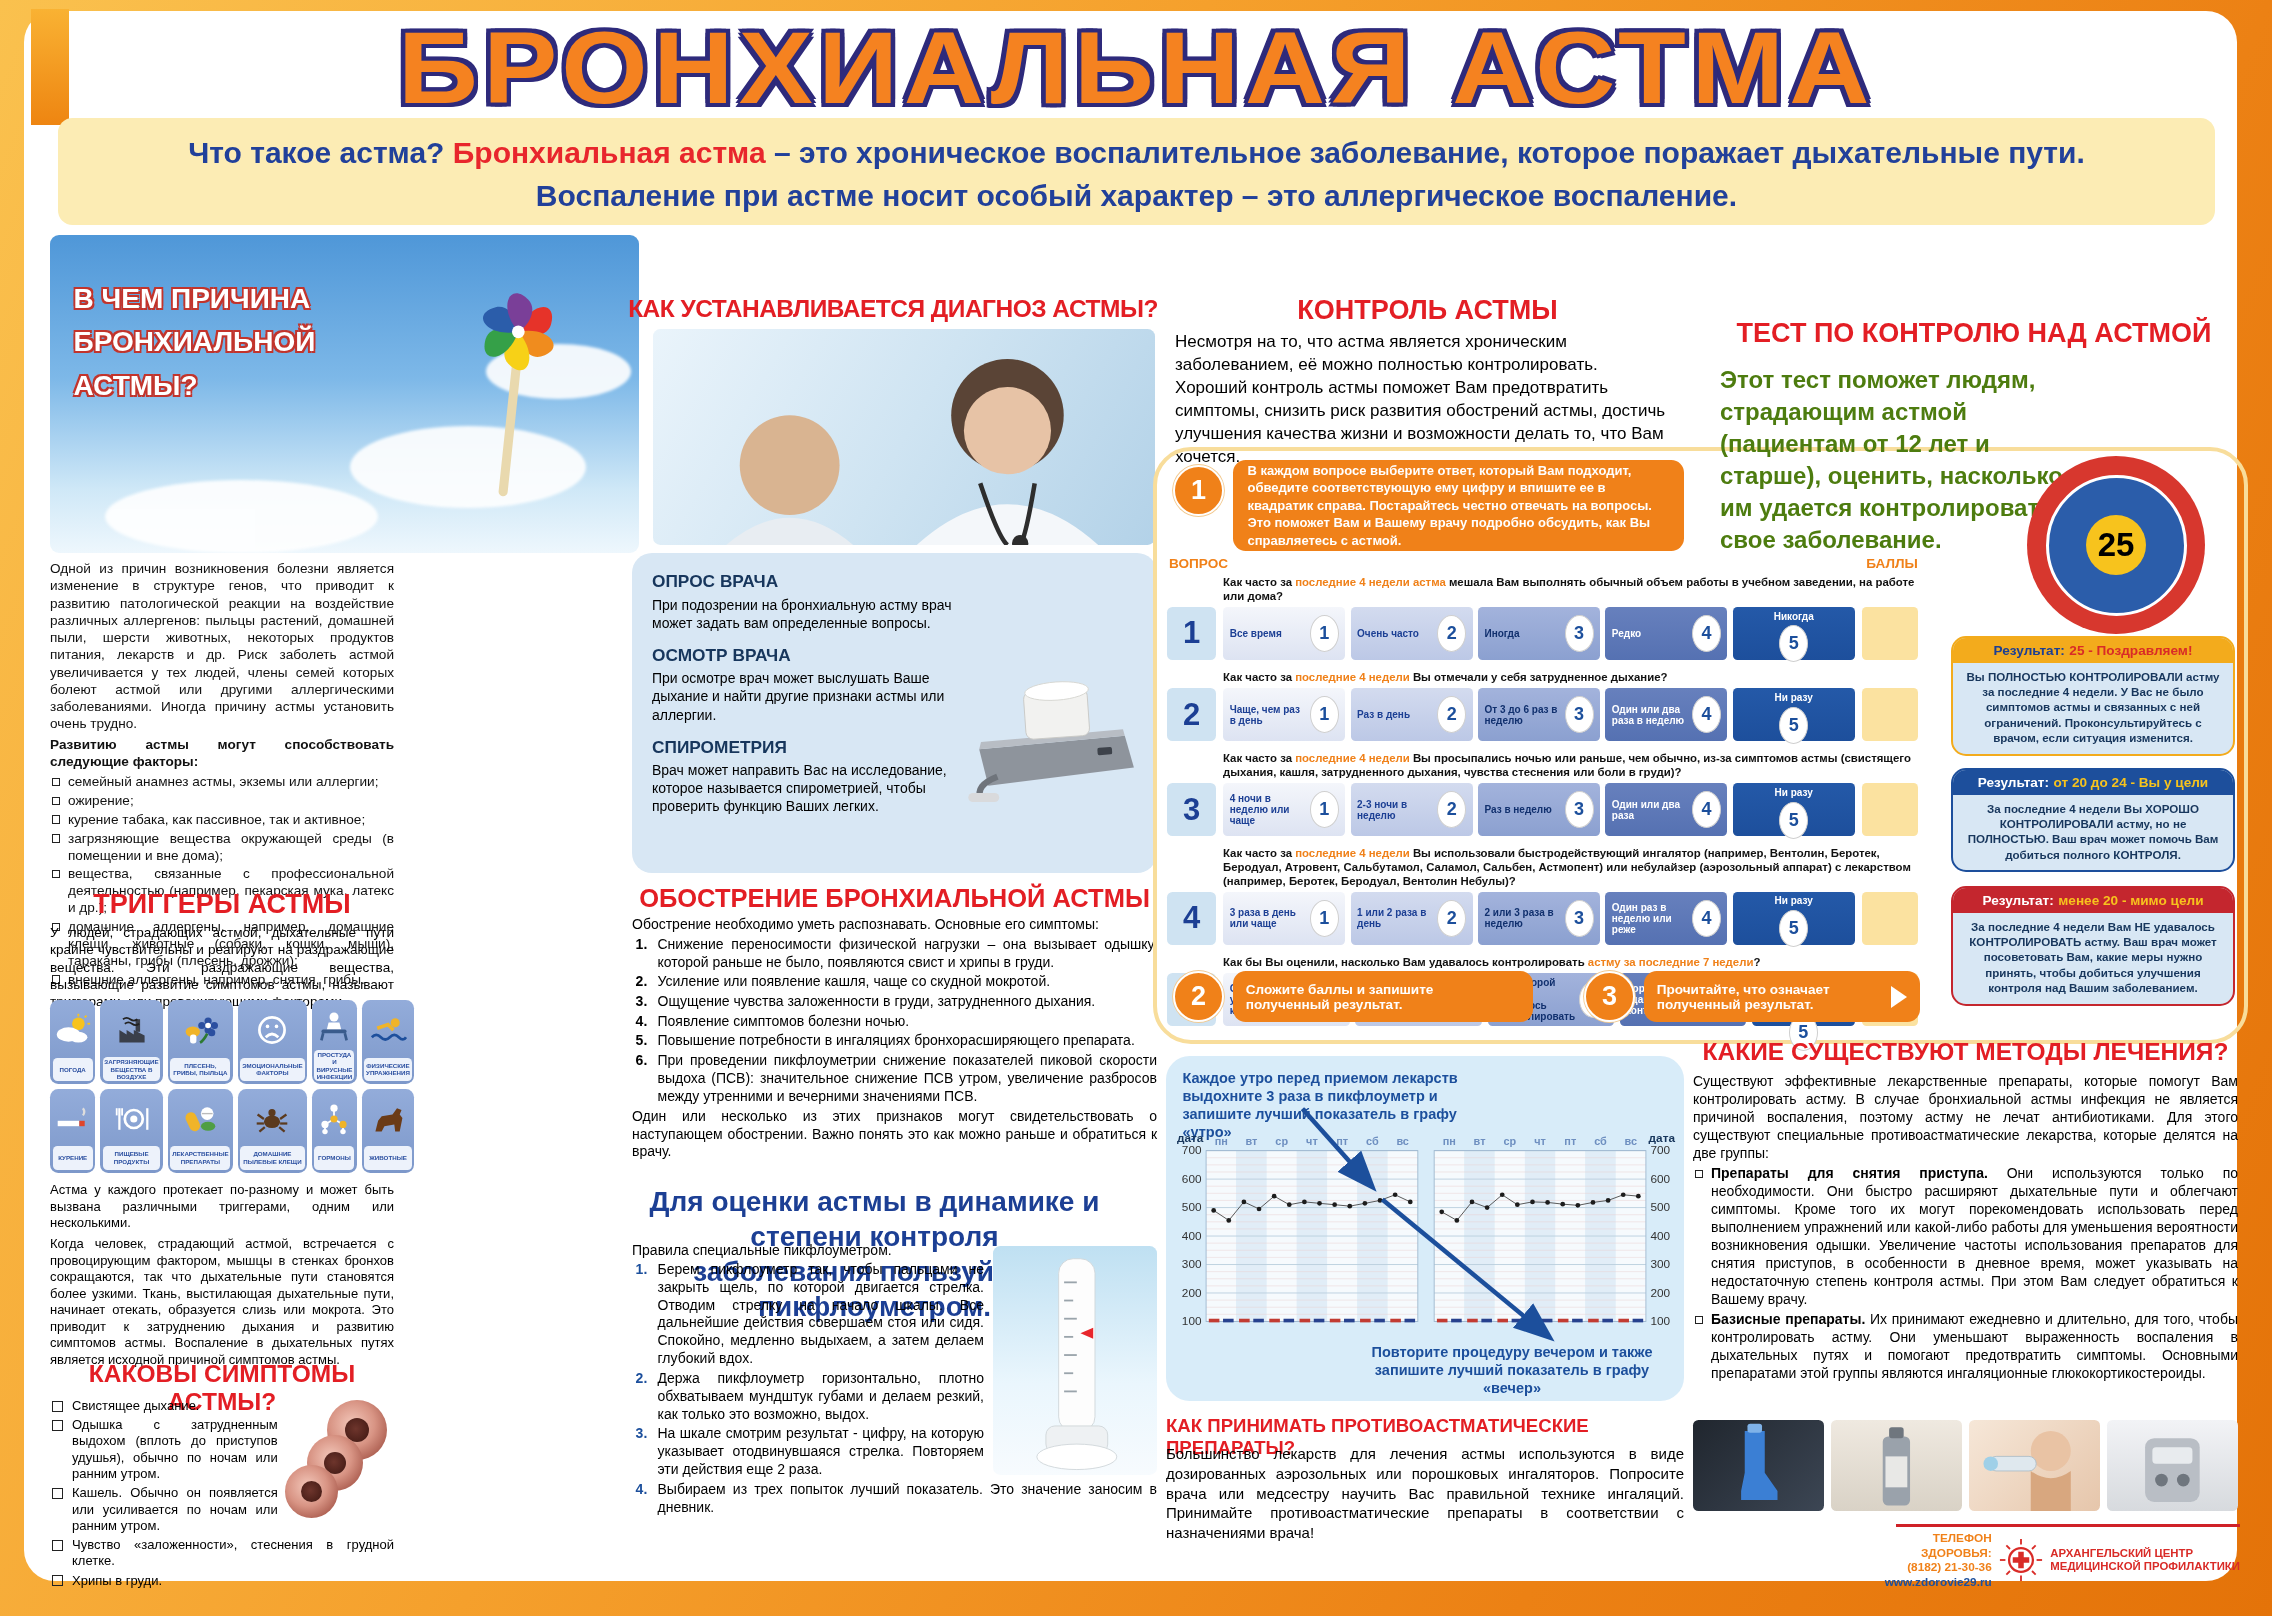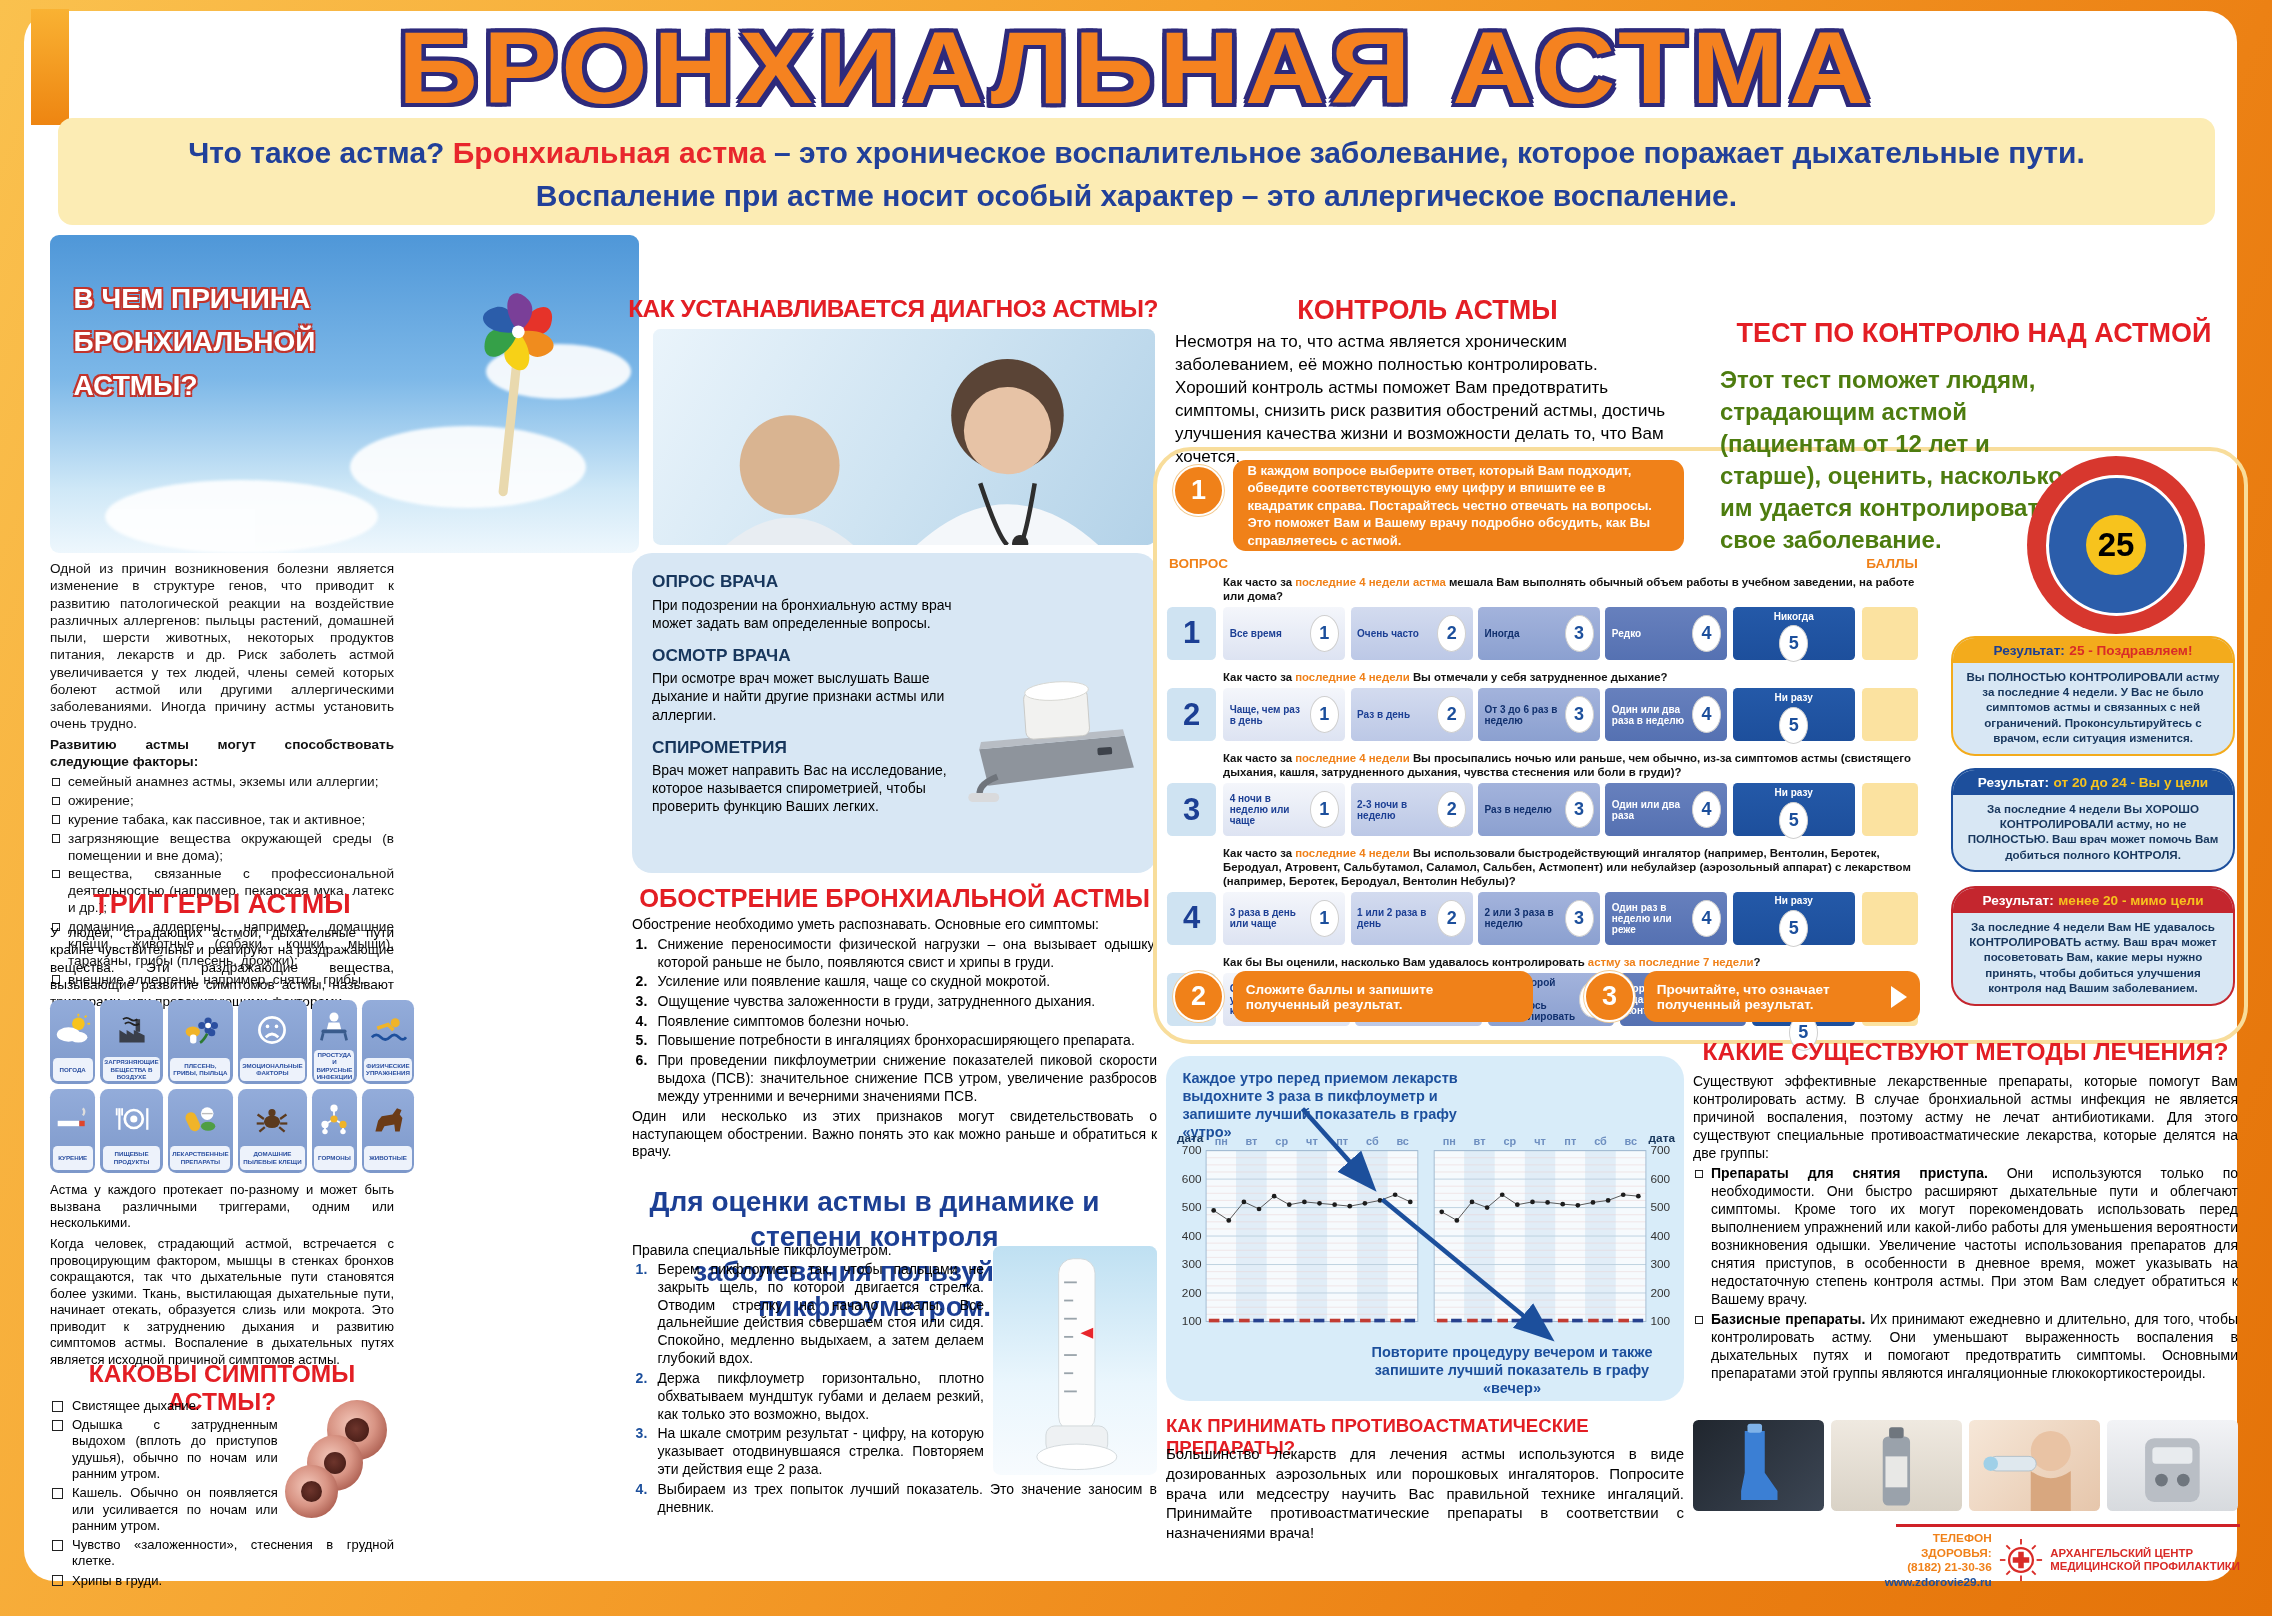--- a/index.html
+++ b/index.html
@@ -97,21 +97,21 @@
   .play{width:0;height:0;border-left:16.4px solid #fff;border-top:11px solid transparent;border-bottom:11px solid transparent;margin-left:auto;}
   
   .test-head{position:absolute;left:1714px;top:318px;width:520px;font-size:27px;}
   .test-intro{position:absolute;left:1716px;top:360px;width:364px;font-size:24px;font-weight:bold;color:#4d7c0f;line-height:1.33;margin:4px;}
   .target{position:absolute;left:2027px;top:456px;width:178px;height:178px;border-radius:50%;background:#d7372e;
           display:flex;align-items:center;justify-content:center;}
   .target .t2{width:135px;height:135px;border-radius:50%;background:#2b5daa;border:3.6px solid #fff;
               display:flex;align-items:center;justify-content:center;}
   .target .t3{width:60px;height:60px;border-radius:50%;background:#f7c31d;display:flex;align-items:center;justify-content:center;
               font-size:33px;font-weight:bold;color:#000000;}
-  .result{position:absolute;left:1951px;width:284px;border-radius:24px;overflow:hidden;background:#d8e7f4;box-sizing:border-box;}
+  .result{position:absolute;left:1951px;width:284px;border-radius:15px;overflow:hidden;background:#d8e7f4;box-sizing:border-box;}
   .res-head{height:24.5px;font-size:13.6px;font-weight:bold;display:flex;align-items:center;justify-content:center;gap:4.5px;}
   .res-body{font-size:11.6px;color:#17365c;text-align:center;padding:6.4px 9px 8.2px;line-height:1.32;font-weight:bold;}
   .r1{border:2.7px solid #f3ab1c;}  .r1 .res-head{background:#f3ab1c;}
   .r1 .res-label{color:#1c3f94;} .r1 .res-value{color:#d92b27;}
   .r2{border:2.7px solid #1d4f9c;}  .r2 .res-head{background:#1d4f9c;}
   .r2 .res-label{color:#fff;} .r2 .res-value{color:#f7c31d;}
   .r3{border:2.7px solid #c4262e;}  .r3 .res-head{background:#c4262e;}
   .r3 .res-label{color:#fff;} .r3 .res-value{color:#f7c31d;}
   
   .diary{position:absolute;left:1166px;top:1056px;width:518px;height:345px;background:#d8ecf9;border-radius:23.6px;}

